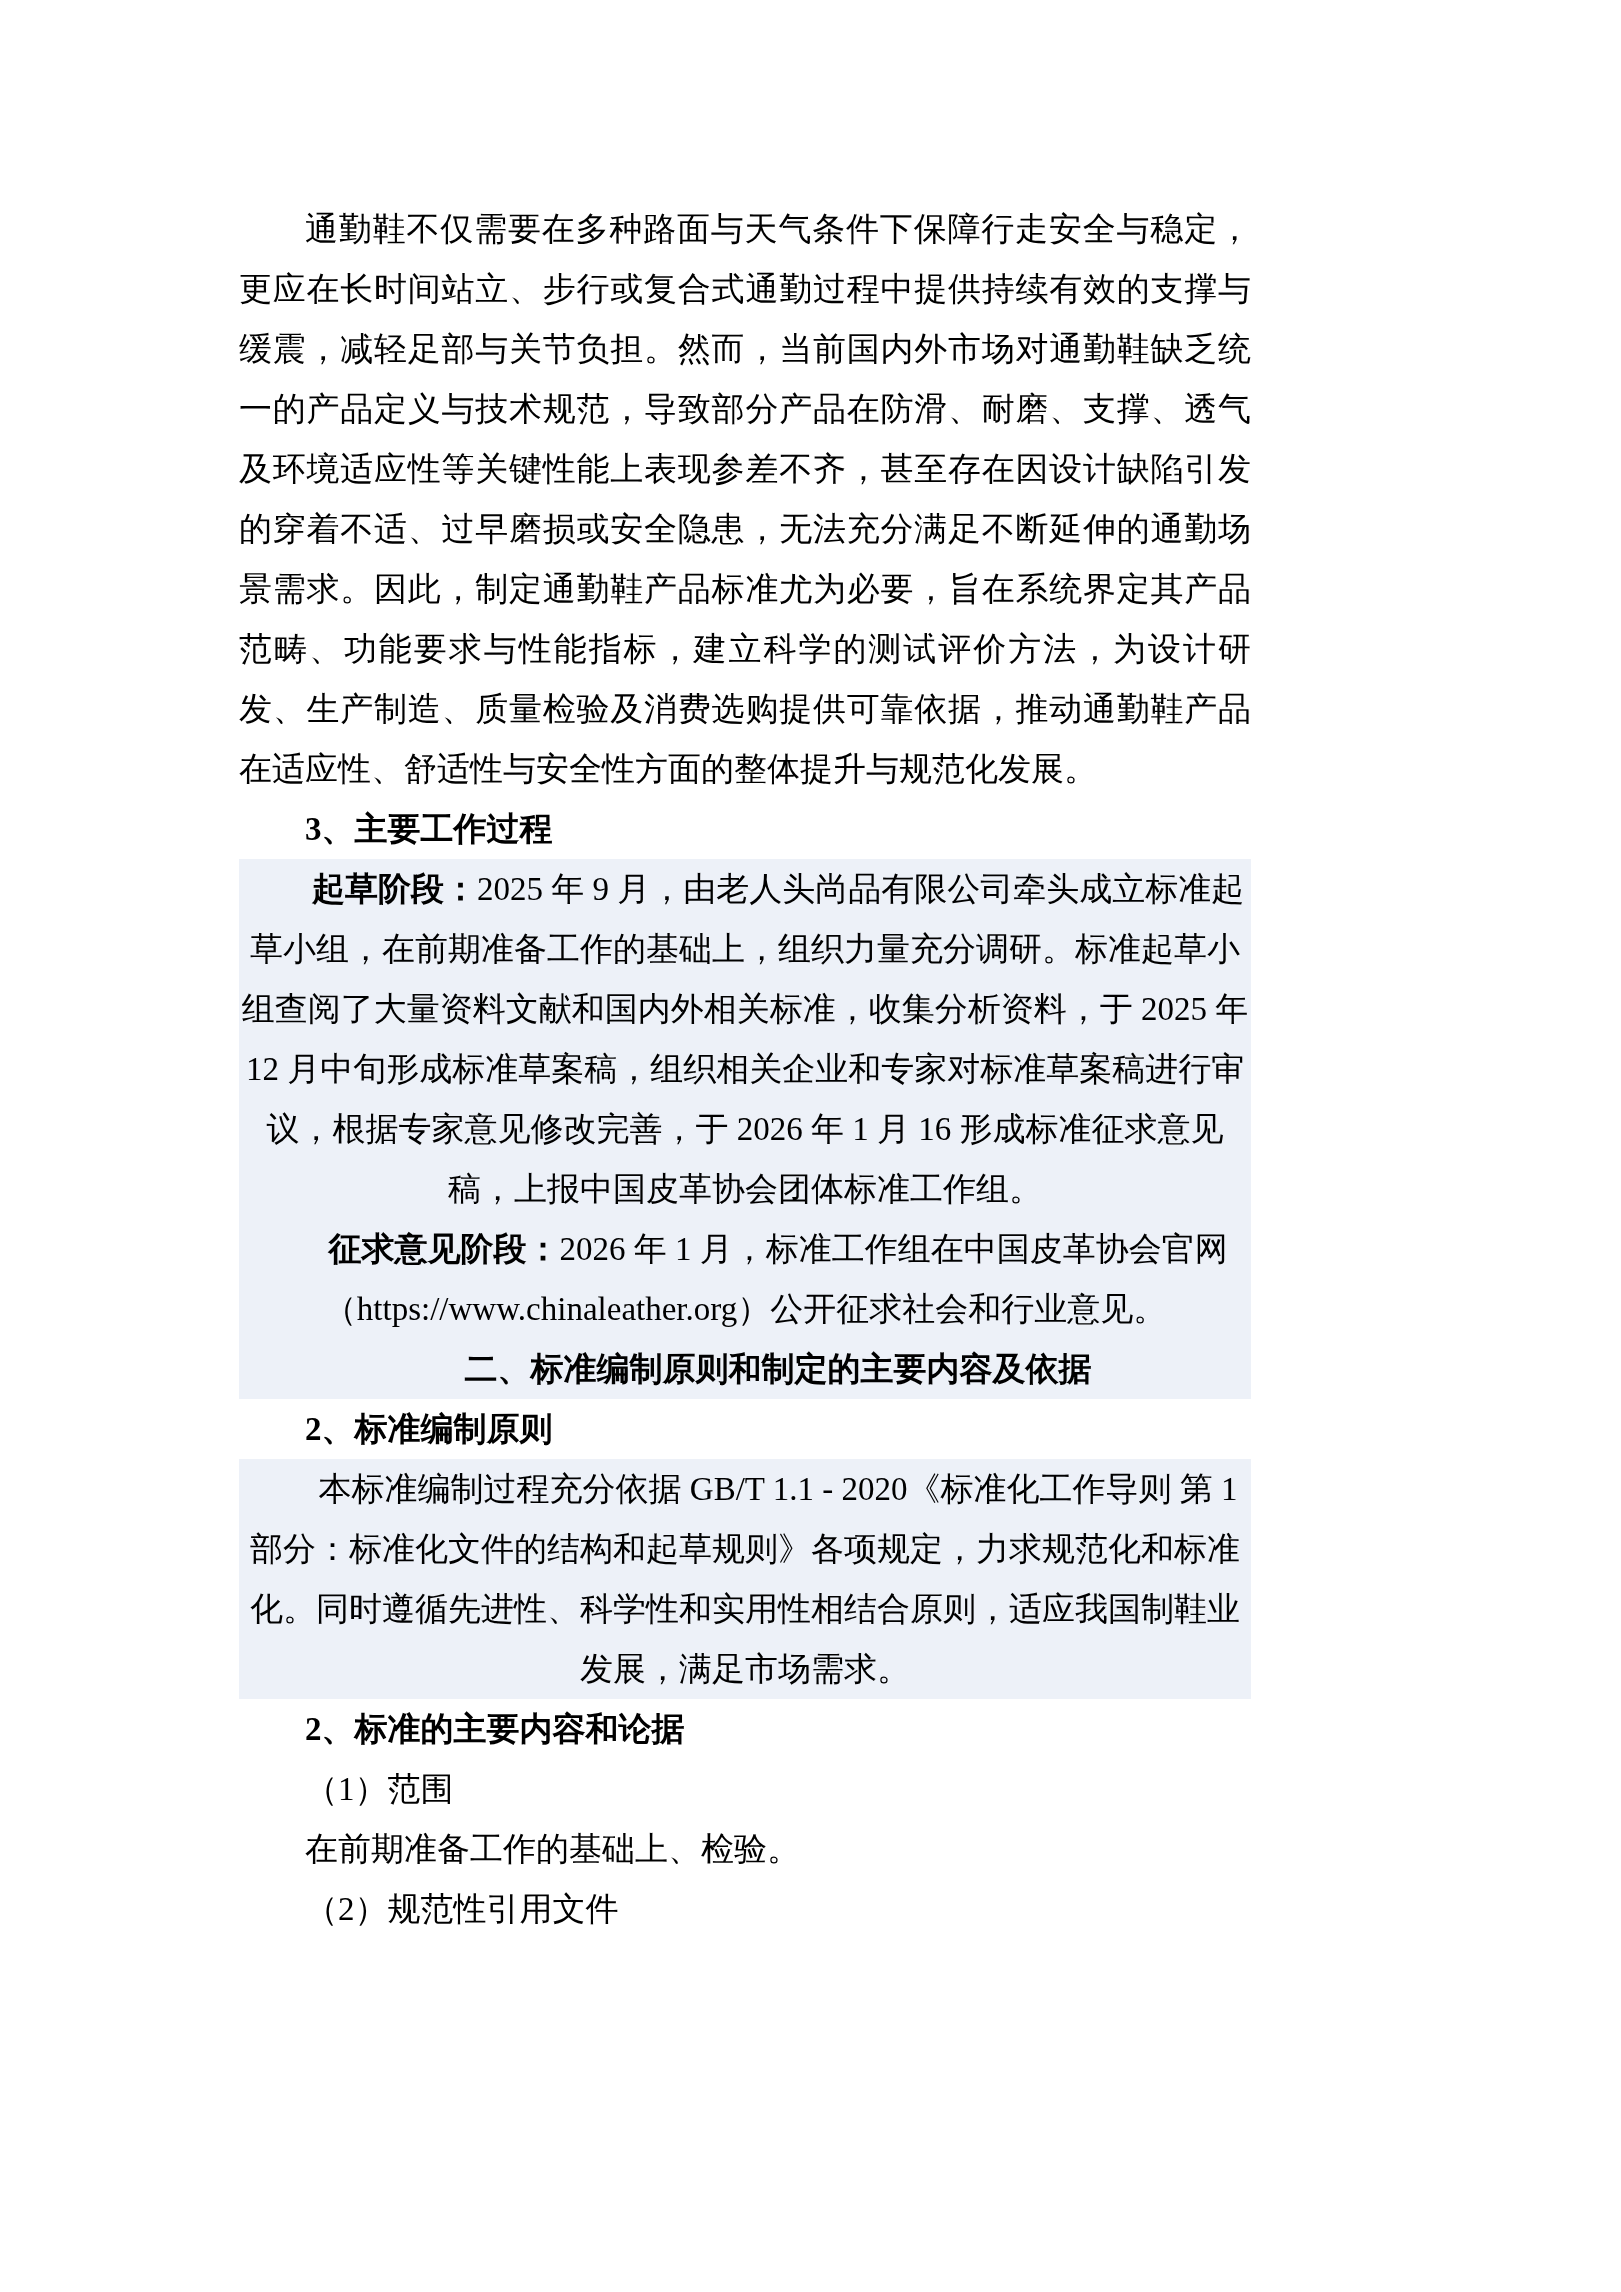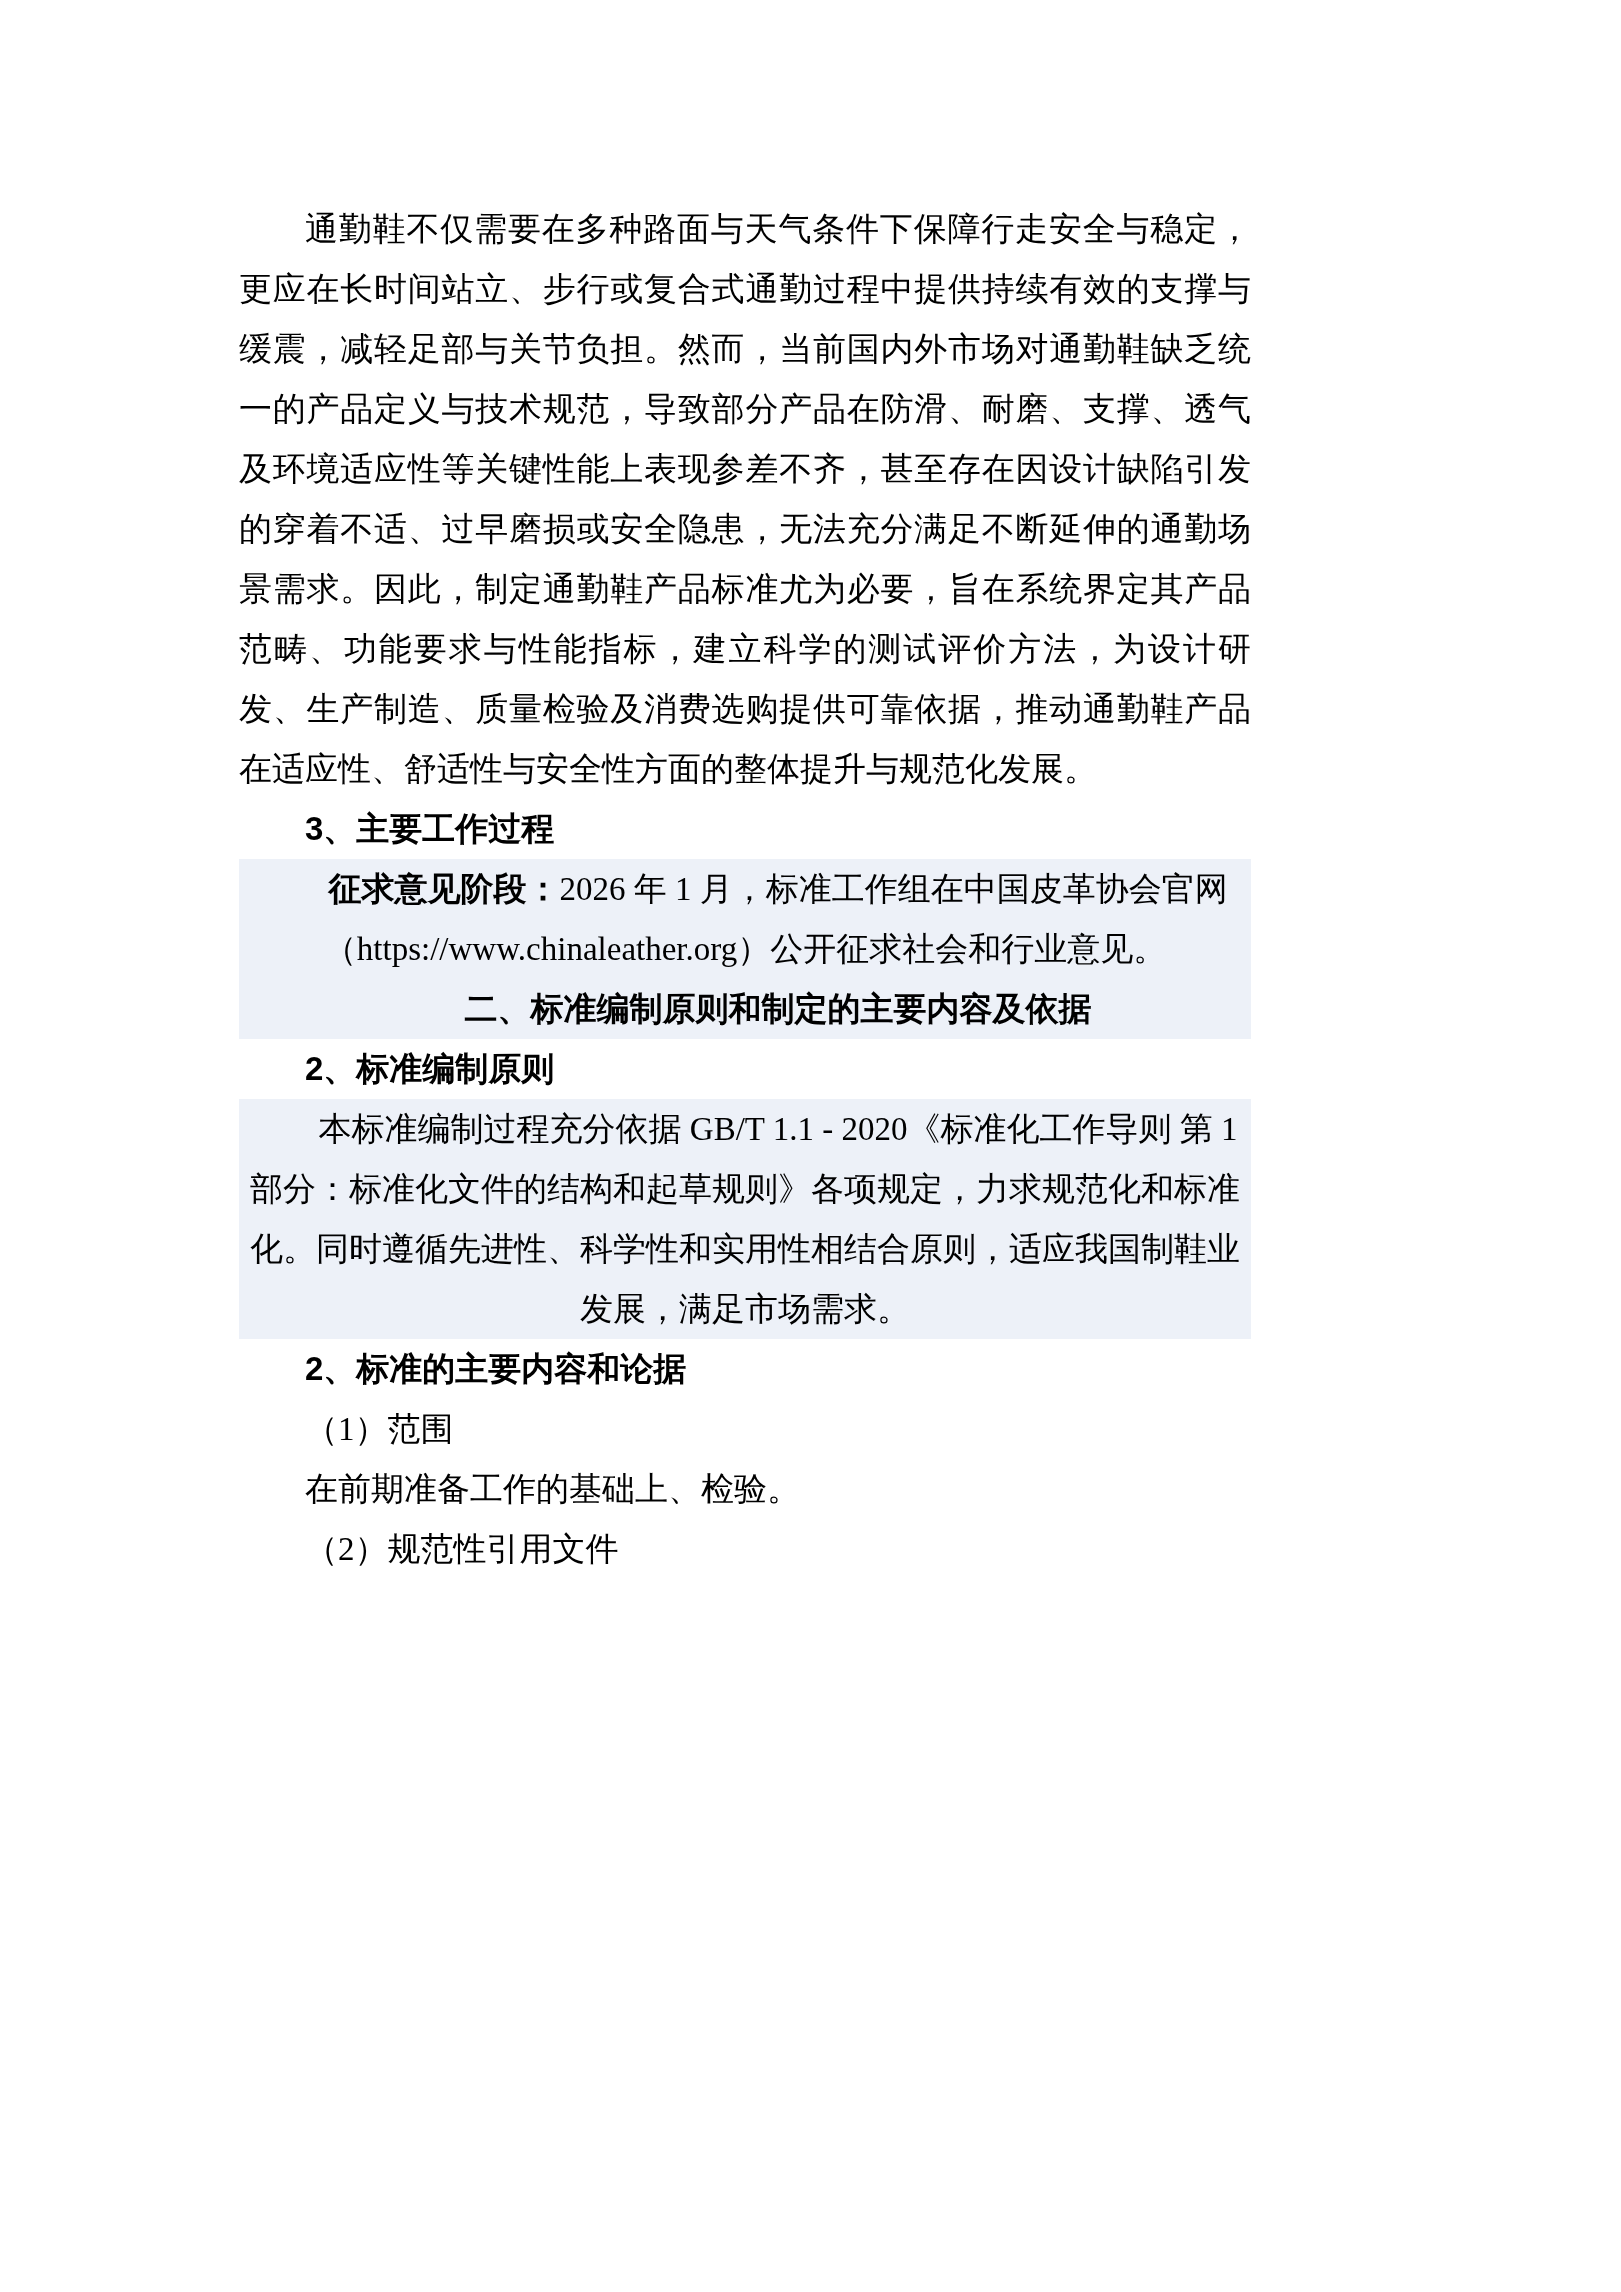--- a/index.html
+++ b/index.html
@@ -34,29 +34,31 @@
     font-family: "Liberation Sans", "DejaVu Sans", sans-serif;
     font-weight: bold;
     text-align: left;
   }
   .blk.hl {
     background: var(--hl-color, #edf1f8);
     text-align: center;
   }
   .bold {
     font-weight: bold;
+    font-family: Liberation Serif, serif;
   }
 </style>
 </head>
 <body>
 
 <div class="page">
   <div>
       <p class="blk body"><span>通勤鞋不仅需要在多种路面与天气条件下保障行走安全与稳定，更应在长时间站立、步行或复合式通勤过程中提供持续有效的支撑与缓震，减轻足部与关节负担。然而，当前国内外市场对通勤鞋缺乏统一的产品定义与技术规范，导致部分产品在防滑、耐磨、支撑、透气及环境适应性等关键性能上表现参差不齐，甚至存在因设计缺陷引发的穿着不适、过早磨损或安全隐患，无法充分满足不断延伸的通勤场景需求。因此，制定通勤鞋产品标准尤为必要，旨在系统界定其产品范畴、功能要求与性能指标，建立科学的测试评价方法，为设计研发、生产制造、质量检验及消费选购提供可靠依据，推动通勤鞋产品在适应性、舒适性与安全性方面的整体提升与规范化发展。</span></p>
       <p class="blk heading"><span class="bold">3、主要工作过程</span></p>
+      <p class="blk body hl"><span class="bold">起草阶段：</span><span>2025 年 9 月，由老人头尚品有限公司牵头成立标准起草小组，在前期准备工作的基础上，组织力量充分调研。标准起草小组查阅了大量资料文献和国内外相关标准，收集分析资料，于 2025 年 12 月中旬形成标准草案稿，组织相关企业和专家对标准草案稿进行审议，根据专家意见修改完善，于 2026 年 1 月 16 形成标准征求意见稿，上报中国皮革协会团体标准工作组。</span></p>
       <p class="blk body hl"><span class="bold">征求意见阶段：</span><span>2026 年 1 月，标准工作组在中国皮革协会官网（https://www.chinaleather.org）公开征求社会和行业意见。</span></p>
       <p class="blk heading hl"><span class="bold">二、标准编制原则和制定的主要内容及依据</span></p>
       <p class="blk heading"><span class="bold">2、标准编制原则</span></p>
       <p class="blk body hl"><span>本标准编制过程充分依据 GB/T 1.1 - 2020《标准化工作导则 第 1 部分：标准化文件的结构和起草规则》各项规定，力求规范化和标准化。同时遵循先进性、科学性和实用性相结合原则，适应我国制鞋业发展，满足市场需求。</span></p>
       <p class="blk heading"><span class="bold">2、标准的主要内容和论据</span></p>
       <p class="blk body"><span>（1）范围</span></p>
       <p class="blk body"><span>在前期准备工作的基础上、检验。</span></p>
       <p class="blk body"><span>（2）规范性引用文件</span></p>
     </div>
 </div>

